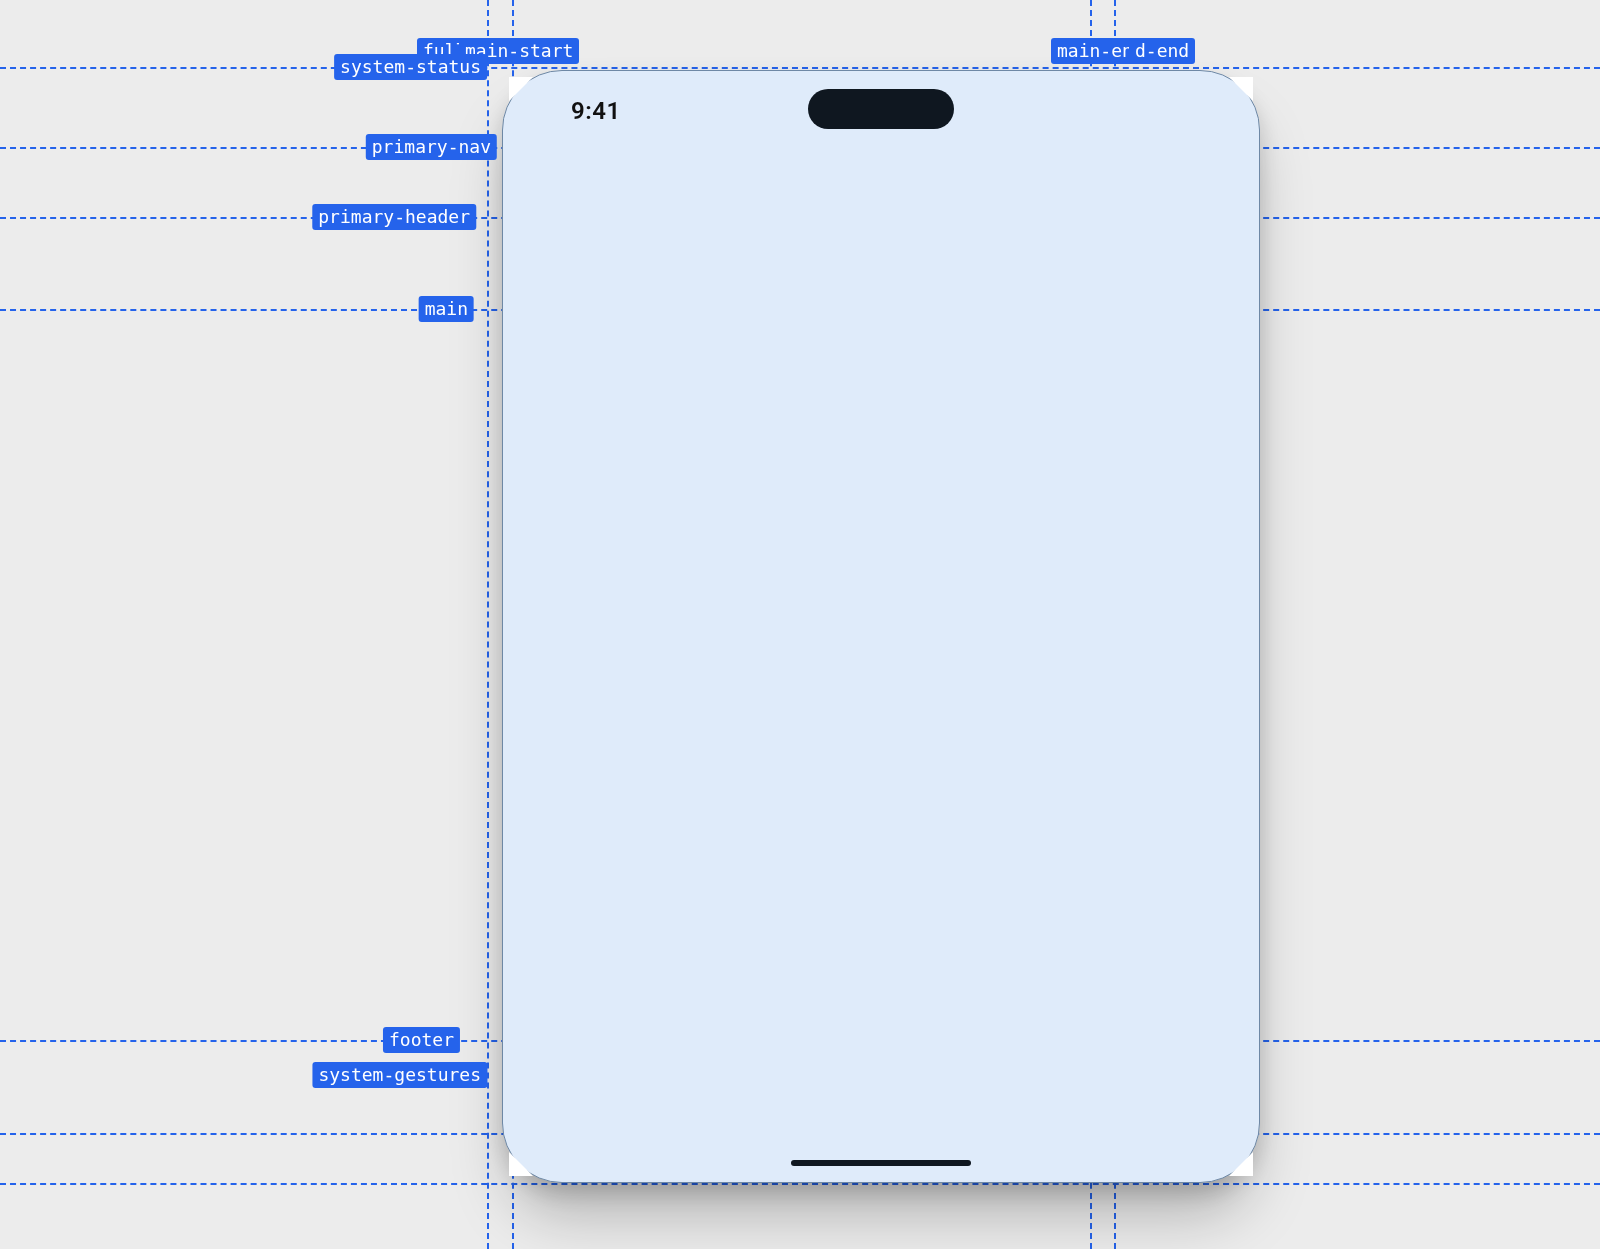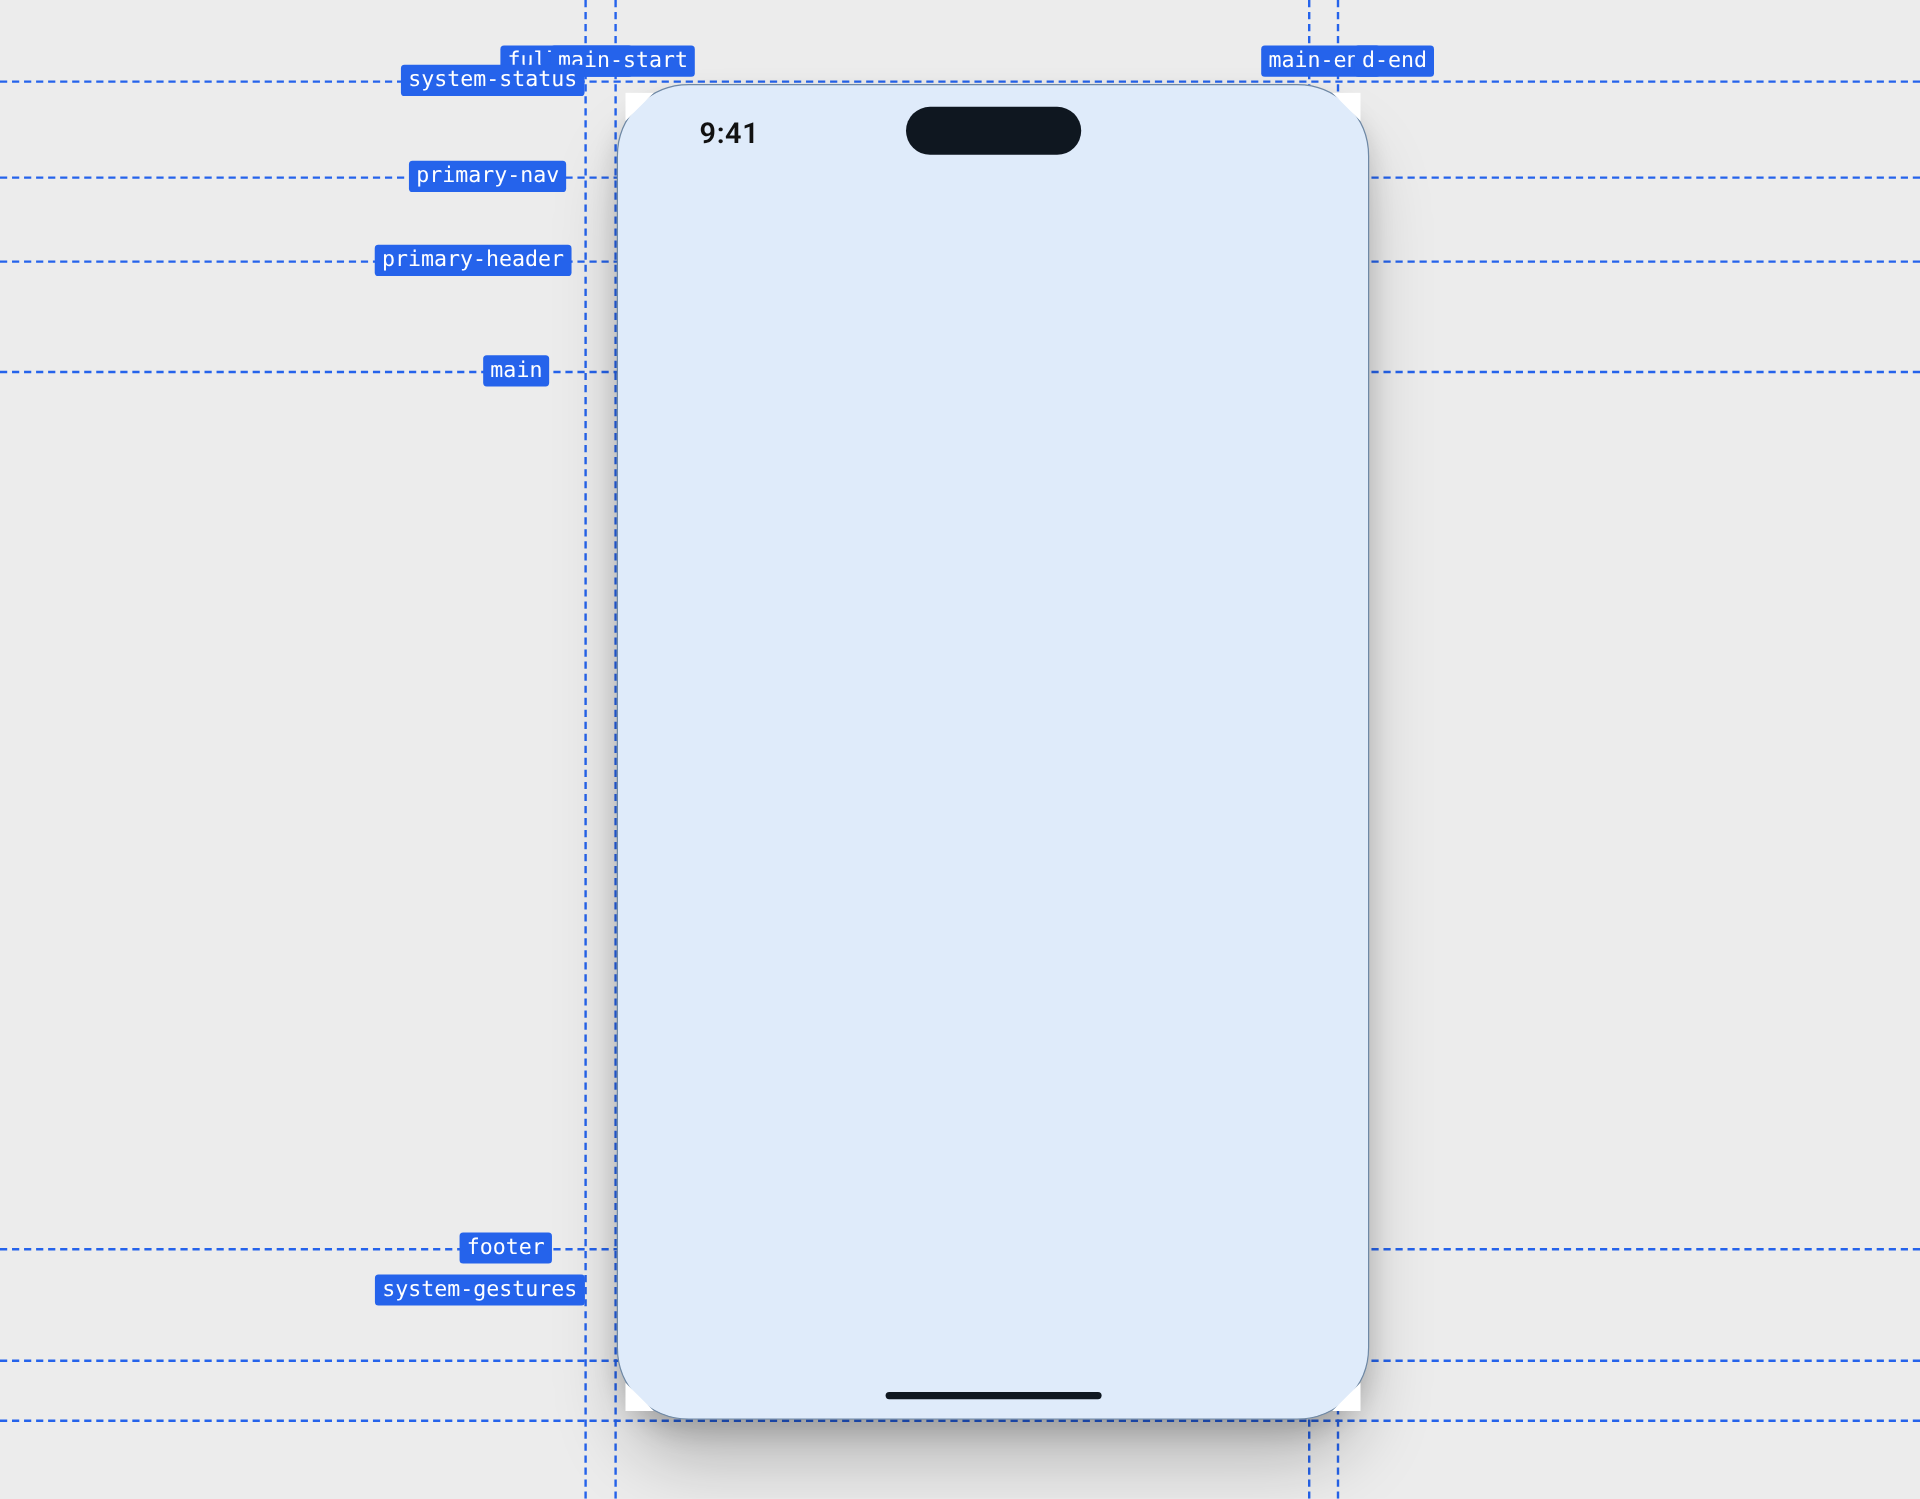--- a/index.html
+++ b/index.html
@@ -20,23 +20,23 @@
     height:1249px;
     background:var(--page-bg);
     font-family:-apple-system,BlinkMacSystemFont,"Segoe UI",Roboto,sans-serif;
     overflow:hidden;
     position:relative;
   }
 
   
   .phone{
     position:absolute;
-    left:514px;
+    left:502px;
     top:70px;
-    width:627px;
+    width:758px;
     height:1113px;
     border-radius:60px;
     background:var(--screen-bg);
     border:1px solid var(--frame-outline);
     box-shadow:
       0 40px 60px -10px rgba(0,0,0,.25),
       0 10px 20px rgba(0,0,0,.15);
   }
   .phone::before,
   .phone::after,
@@ -138,17 +138,17 @@
   <div class="clock">9:41</div>
   <div class="home-indicator"></div>
 </div>
 
 <div class="tag" style="left:417px; top:51px">fullbleed</div>
 <div class="tag" style="left:459px; top:51px">main-start</div>
 <div class="tag" style="left:1051px; top:51px">main-end</div>
 <div class="tag" style="left:1129px; top:51px">d-end</div>
 
 <div class="tag right" style="left:487px; top:67px">system-status</div>
-<div class="tag right" style="left:472px; top:147px">primary-nav</div>
+<div class="tag right" style="left:497px; top:147px">primary-nav</div>
 <div class="tag right" style="left:476px; top:217px">primary-header</div>
-<div class="tag right" style="left:458px; top:309px">main</div>
+<div class="tag right" style="left:474px; top:309px">main</div>
 <div class="tag right" style="left:460px; top:1040px">footer</div>
 <div class="tag right" style="left:487px; top:1075px">system-gestures</div>
 
 </body></html>

